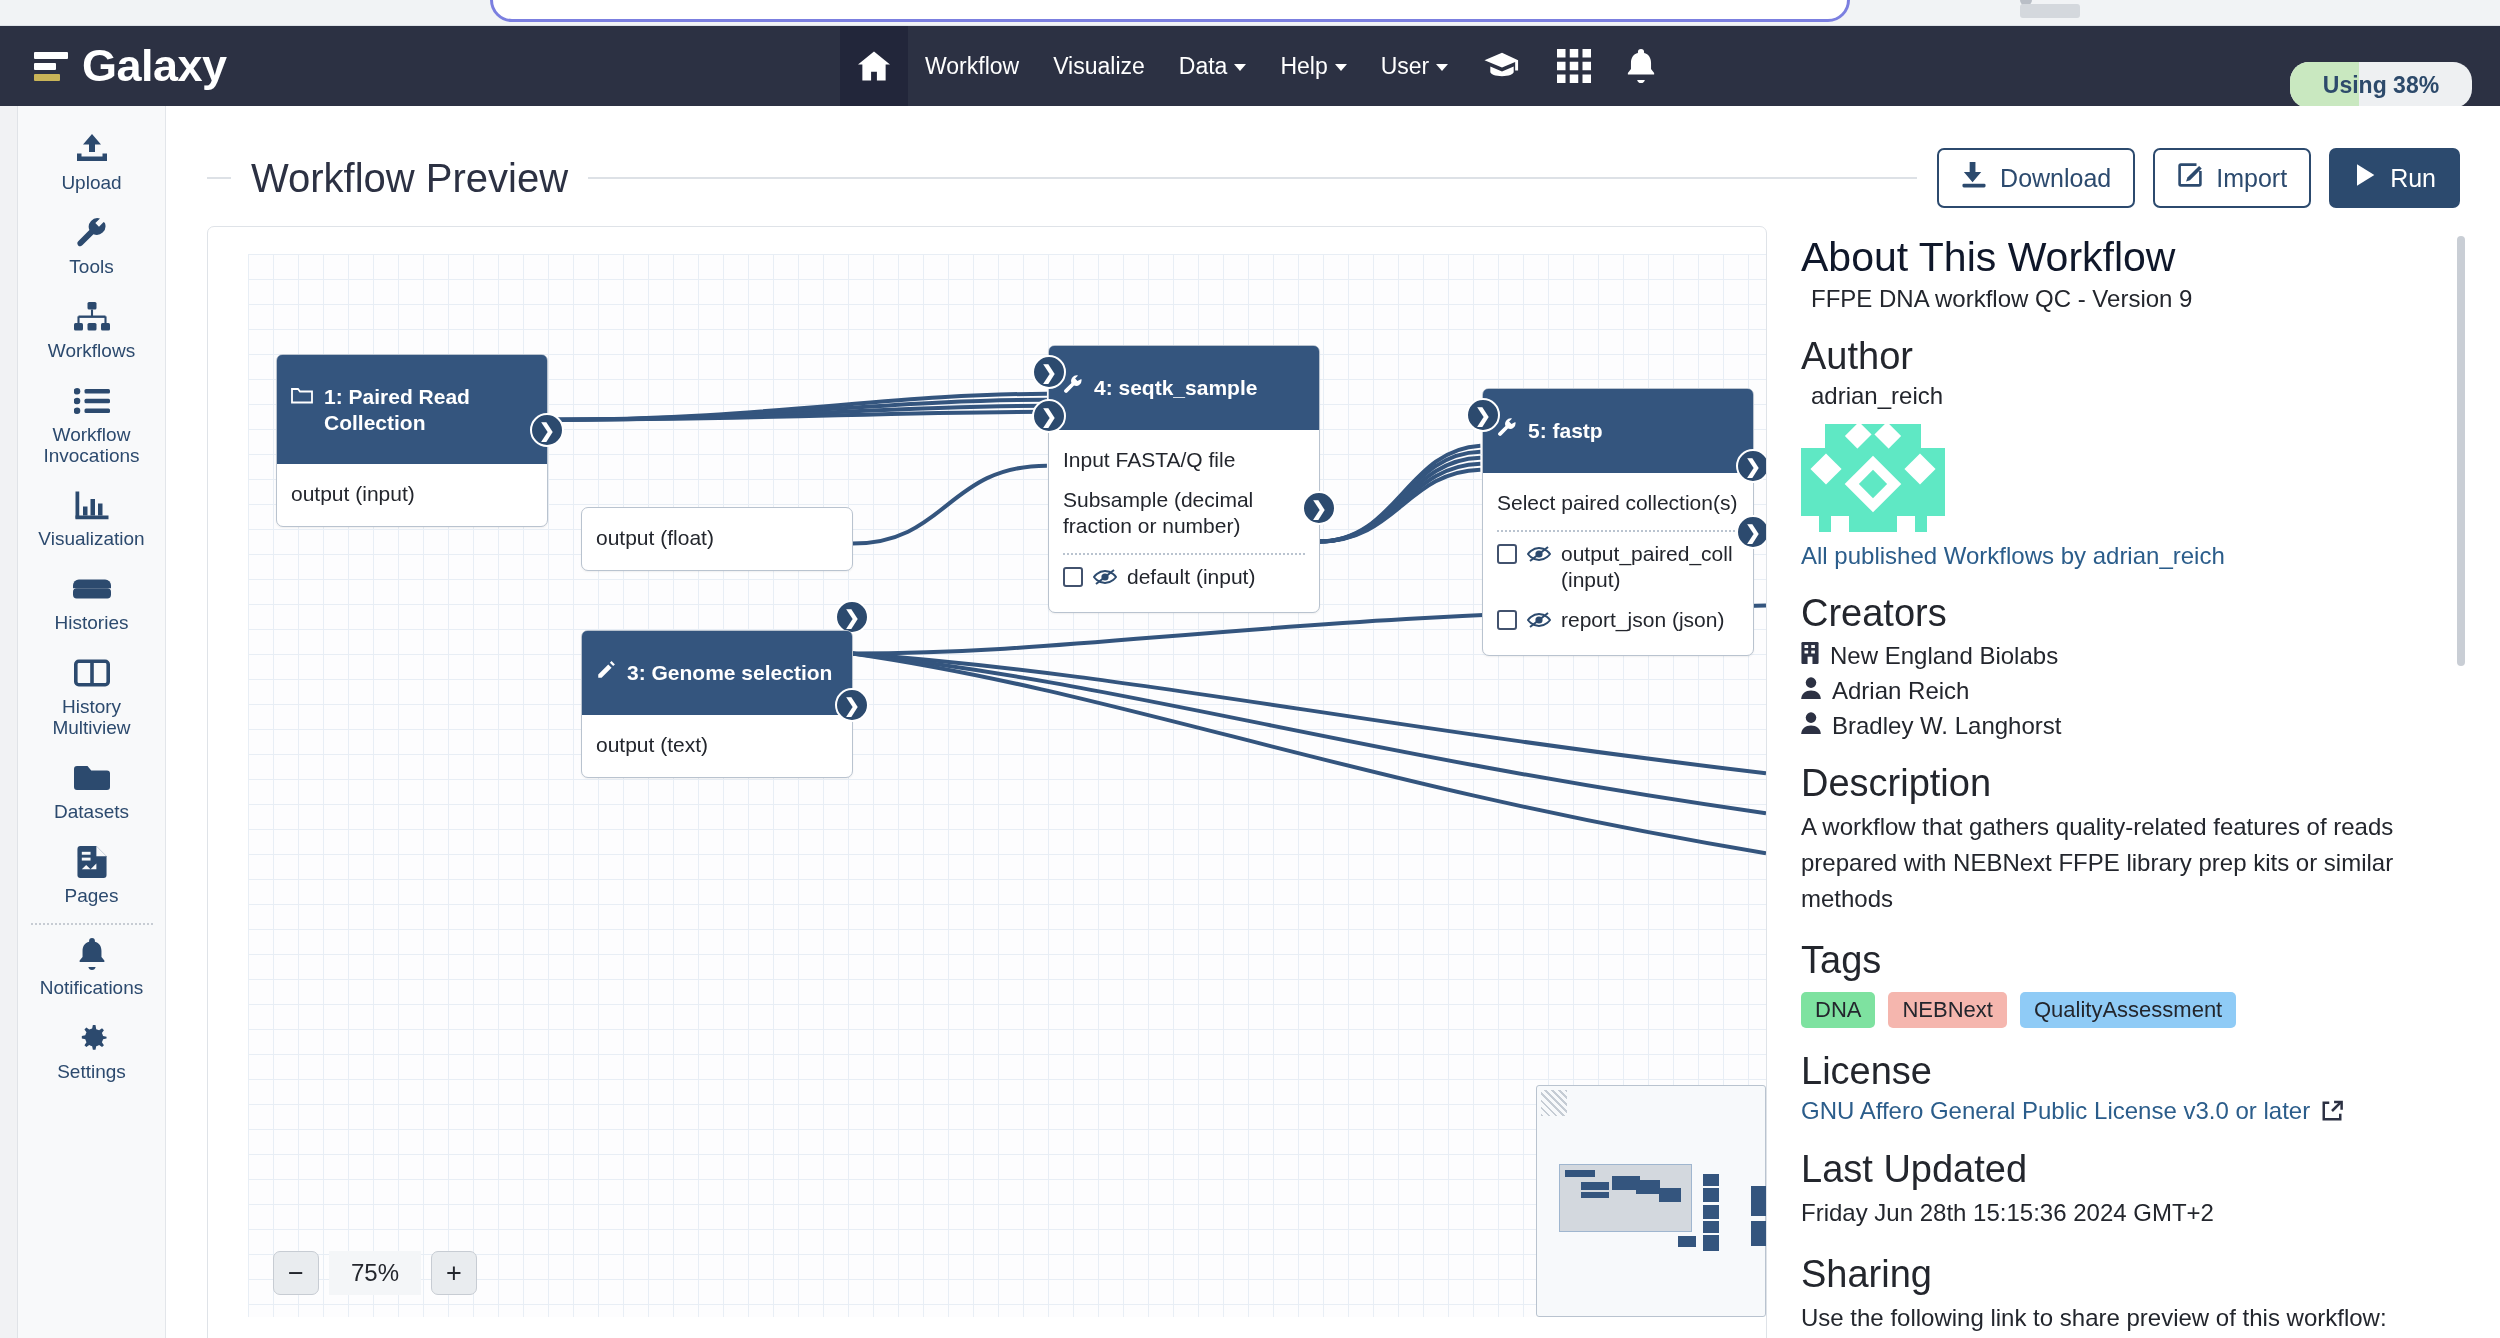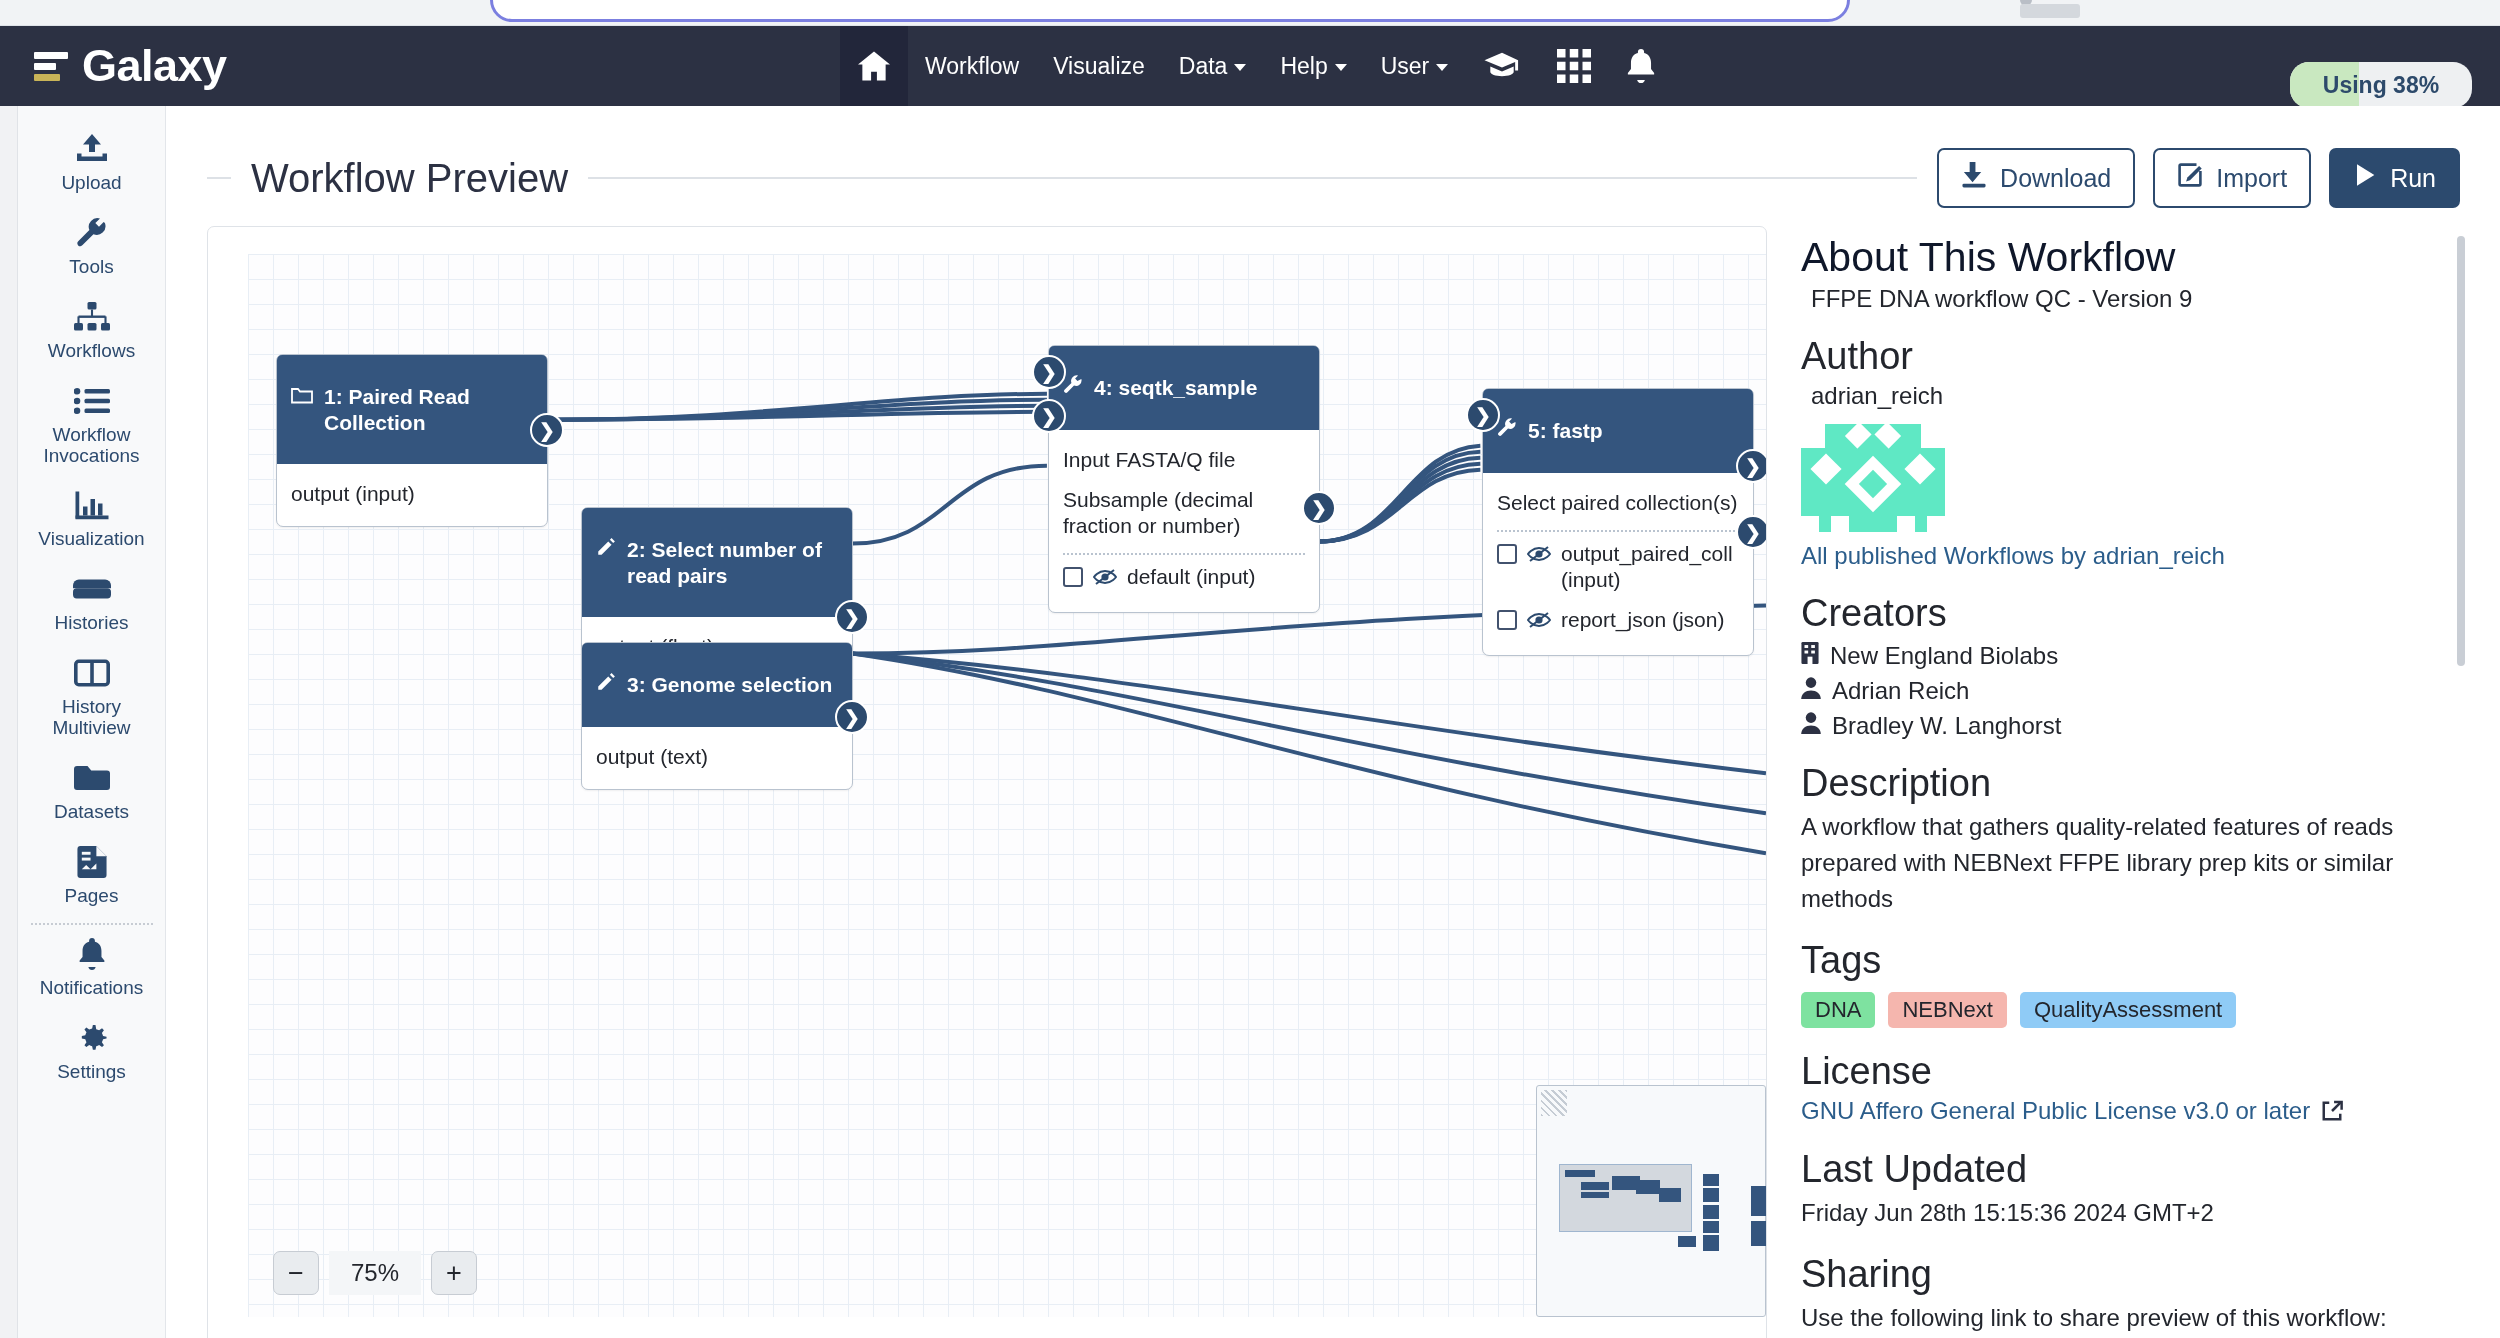--- a/index.html
+++ b/index.html
@@ -507,38 +507,29 @@
           </div>
           <div class="node-body">
             <div class="row">
               <span>output (input)</span>
             </div>
             <div class="port out" style="top:58px;">❯</div>
           </div>
         </div>
 
         <div class="node" style="left:333px; top:253px; width:272px;">
-          <div class="node-head">
-            <span>
-              <svg width="20" height="20" viewBox="0 0 18 18" fill="#fff">
-                  <path d="M2 13l9-9 3 3-9 9H2z"></path>
-                  <path d="M12.5 2.5 14 1l3 3-1.5 1.5z"></path>
-                </svg>
-            </span>
-            <span>2: Select number of read pairs</span>
-          </div>
           <div class="node-body">
             <div class="row">
               <span>output (float)</span>
             </div>
             <div class="port out" style="top:92px;">❯</div>
           </div>
         </div>
 
-        <div class="node" style="left:333px; top:388px; width:272px;">
+        <div class="node" style="left:333px; top:376px; width:272px;">
           <div class="node-head">
             <span>
               <svg width="20" height="20" viewBox="0 0 18 18" fill="#fff">
                   <path d="M2 13l9-9 3 3-9 9H2z"></path>
                   <path d="M12.5 2.5 14 1l3 3-1.5 1.5z"></path>
                 </svg>
             </span>
             <span>3: Genome selection</span>
           </div>
           <div class="node-body">

